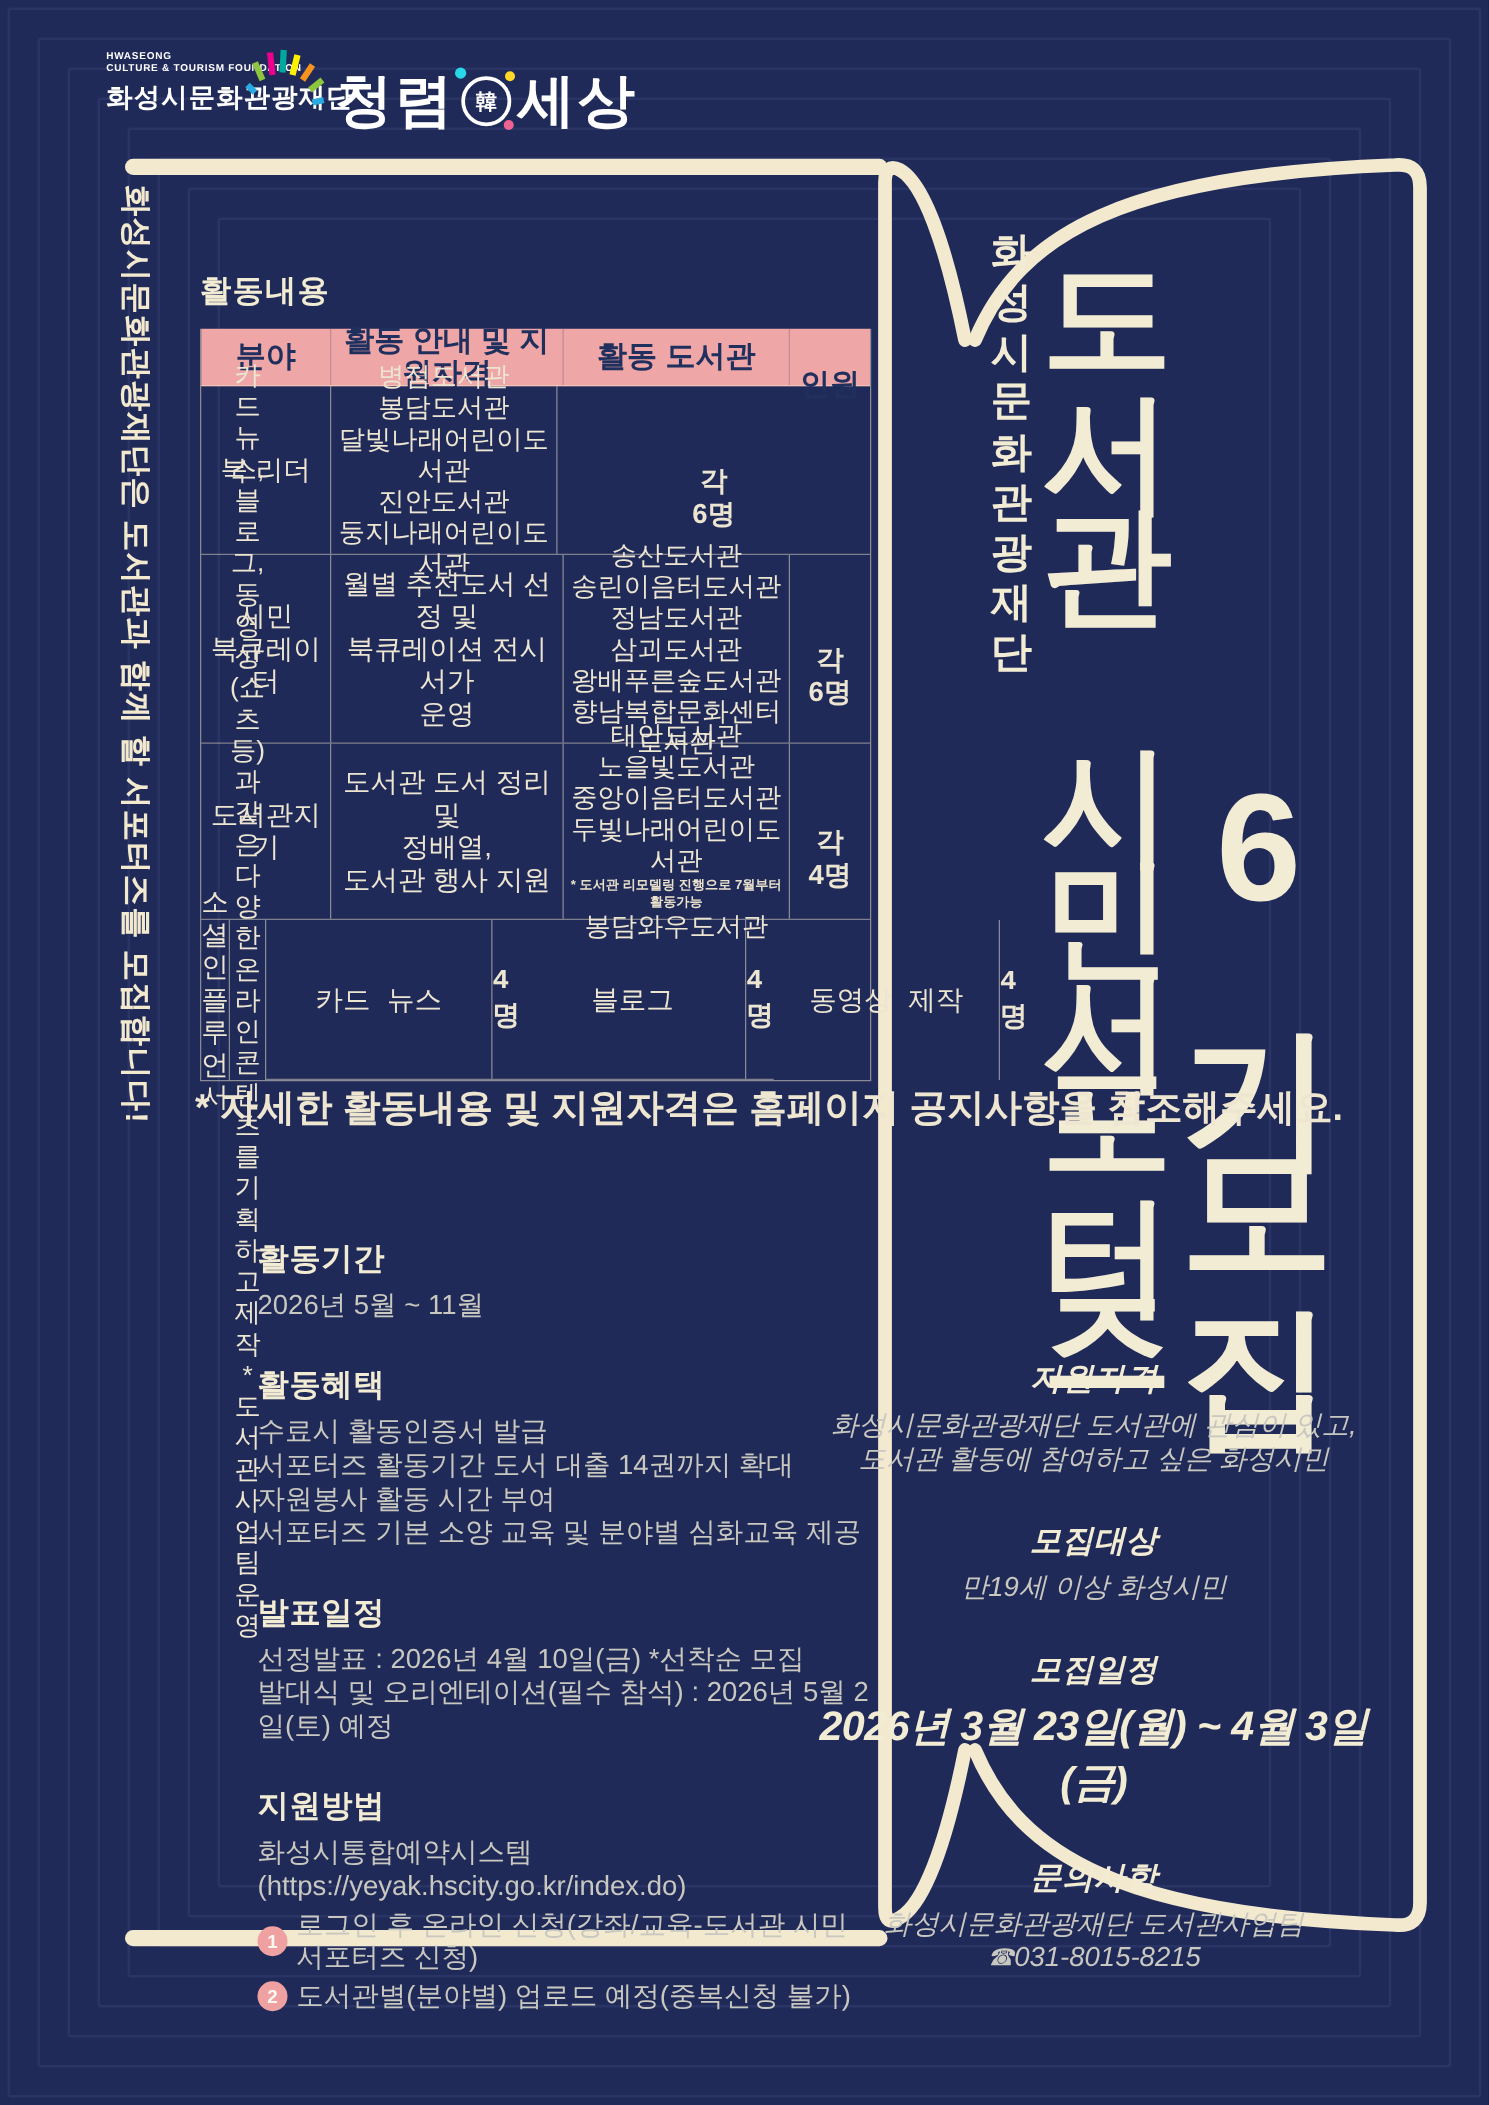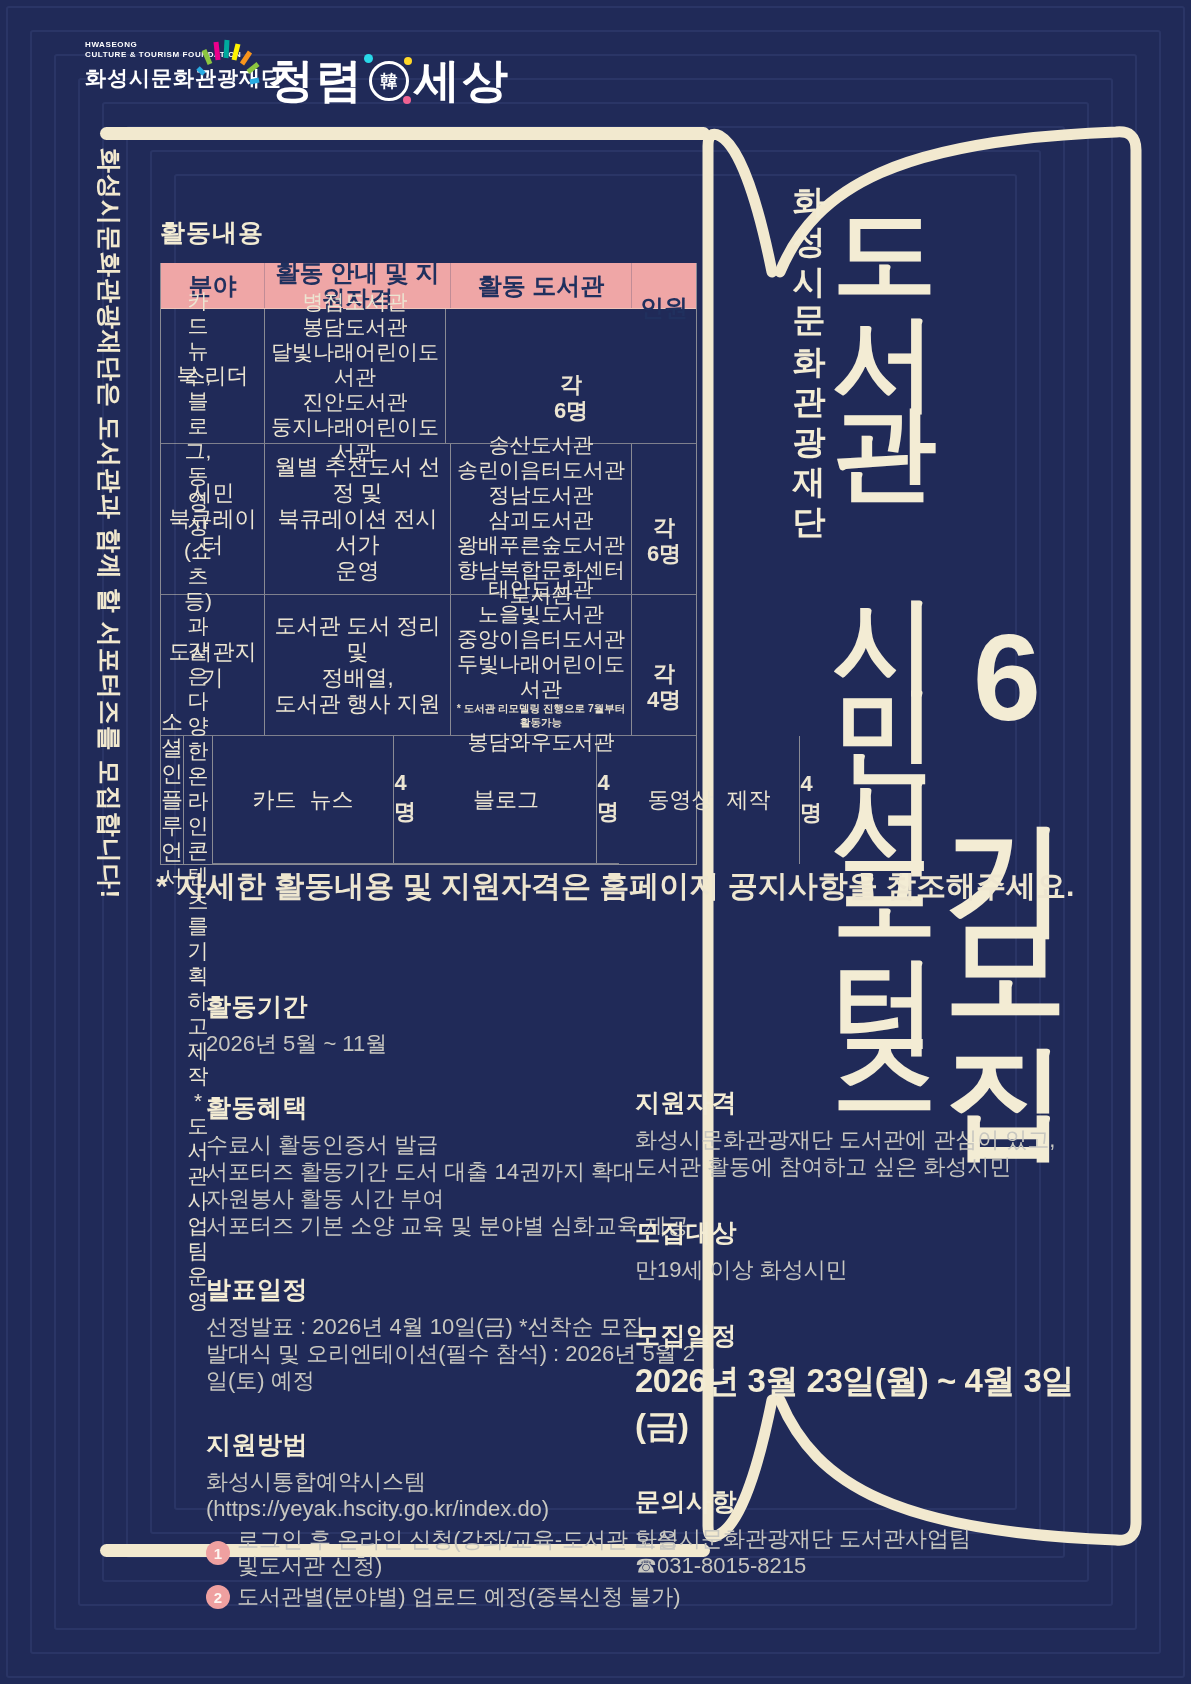--- a/index.html
+++ b/index.html
@@ -62,21 +62,21 @@
   
   .info-title{font-size:25px;font-weight:800;color:#f3ecd4;letter-spacing:.5px;margin-bottom:7px;}
   .info-body{font-size:22px;line-height:27px;color:#c8c7c0;white-space:pre-line;}
   .info-left{position:absolute;left:160px;top:990px;width:540px;}
   .info-left .sect{margin-bottom:34px;margin-left:46px;}
   .steps{margin-top:2px;}
   .step{display:flex;align-items:center;margin-top:5px;}
   .stepnum{width:24px;height:24px;border-radius:50%;background:#efa0a0;color:#fdf7f2;
     font-size:15px;font-weight:700;display:flex;align-items:center;justify-content:center;margin-right:7px;flex:0 0 auto;}
   .steptext{font-size:22px;color:#c8c7c0;line-height:26px;}
-  .info-right{position:absolute;right:76px;top:1086px;width:480px;text-align:left;}
+  .info-right{position:absolute;right:76px;top:1086px;width:480px;text-align:center;font-style:italic;}
   .info-right .sect{margin-bottom:36px;}
   .big-date{font-size:33px;font-weight:800;color:#f3ecd4;letter-spacing:-0.5px;margin-top:4px;}
 </style>
 </head>
 <body>
 
 <div class="poster">
 
   <div class="bg-frames">
     <div class="f" style="inset:6px"></div>
@@ -227,21 +227,21 @@
       <div class="info-title">발표일정</div>
       <div class="info-body">선정발표 : 2026년 4월 10일(금) *선착순 모집
 발대식 및 오리엔테이션(필수 참석) : 2026년 5월 2일(토) 예정</div>
     </div>
     <div class="sect">
       <div class="info-title">지원방법</div>
       <div class="info-body">화성시통합예약시스템(https://yeyak.hscity.go.kr/index.do)</div>
       <div class="steps">
         <div class="step">
           <span class="stepnum">1</span>
-          <span class="steptext">로그인 후 온라인 신청(강좌/교육-도서관 노을빛도서관 신청)</span>
+          <span class="steptext">로그인 후 온라인 신청(강좌/교육-도서관 시민서포터즈 신청)</span>
         </div>
         <div class="step">
           <span class="stepnum">2</span>
           <span class="steptext">도서관별(분야별) 업로드 예정(중복신청 불가)</span>
         </div>
       </div>
     </div>
   </div>
 
   <div class="info-right">

